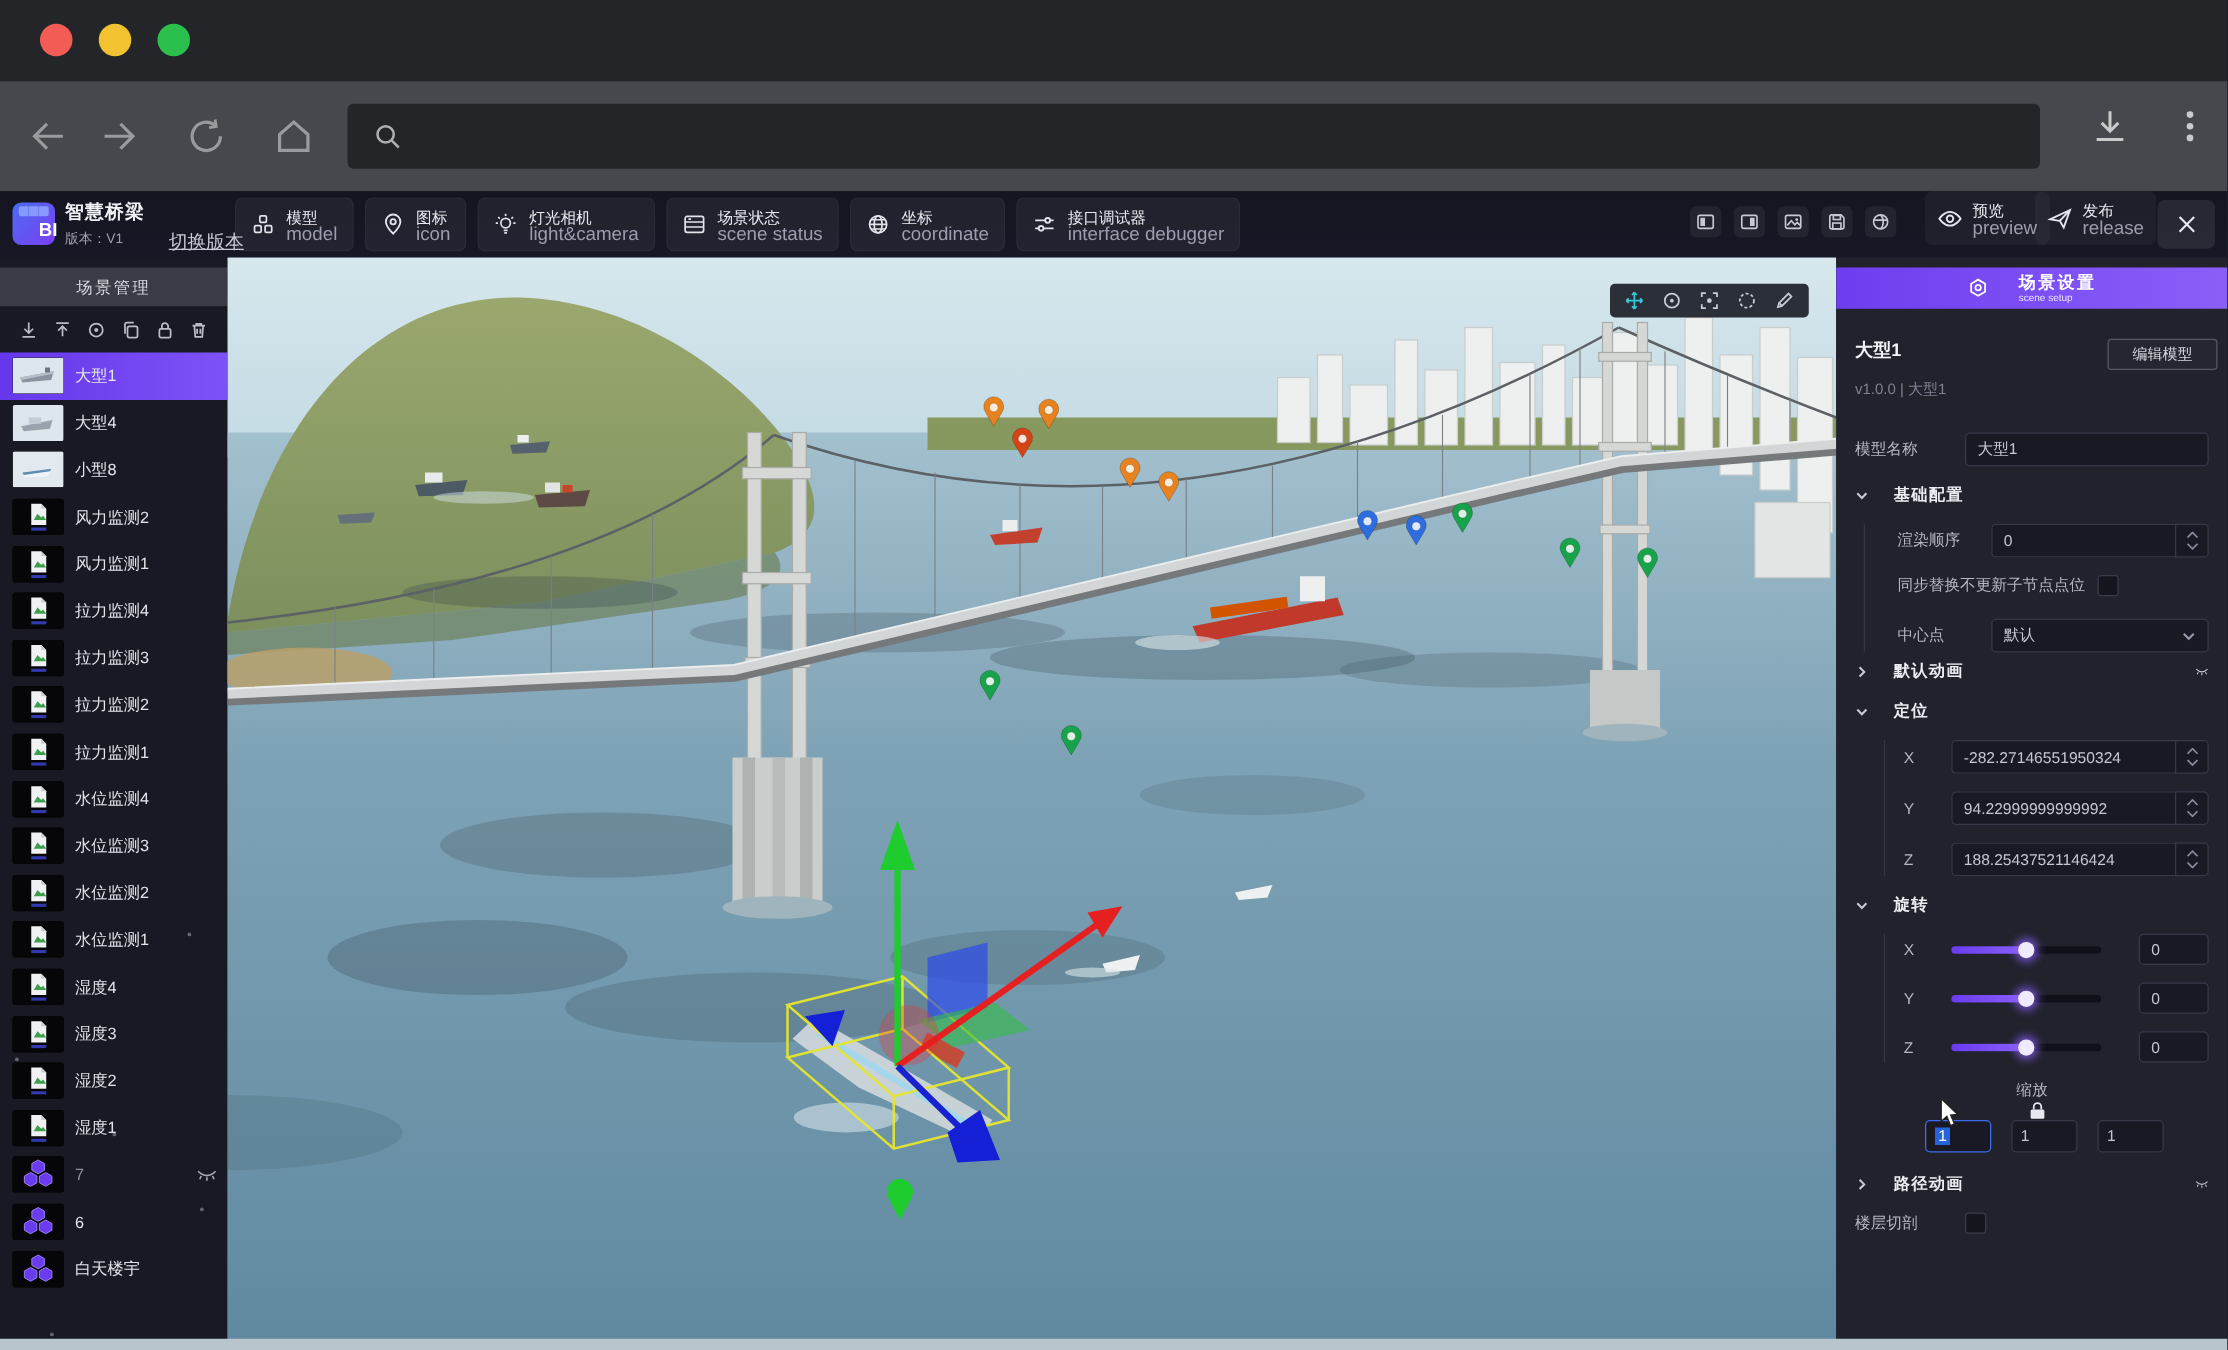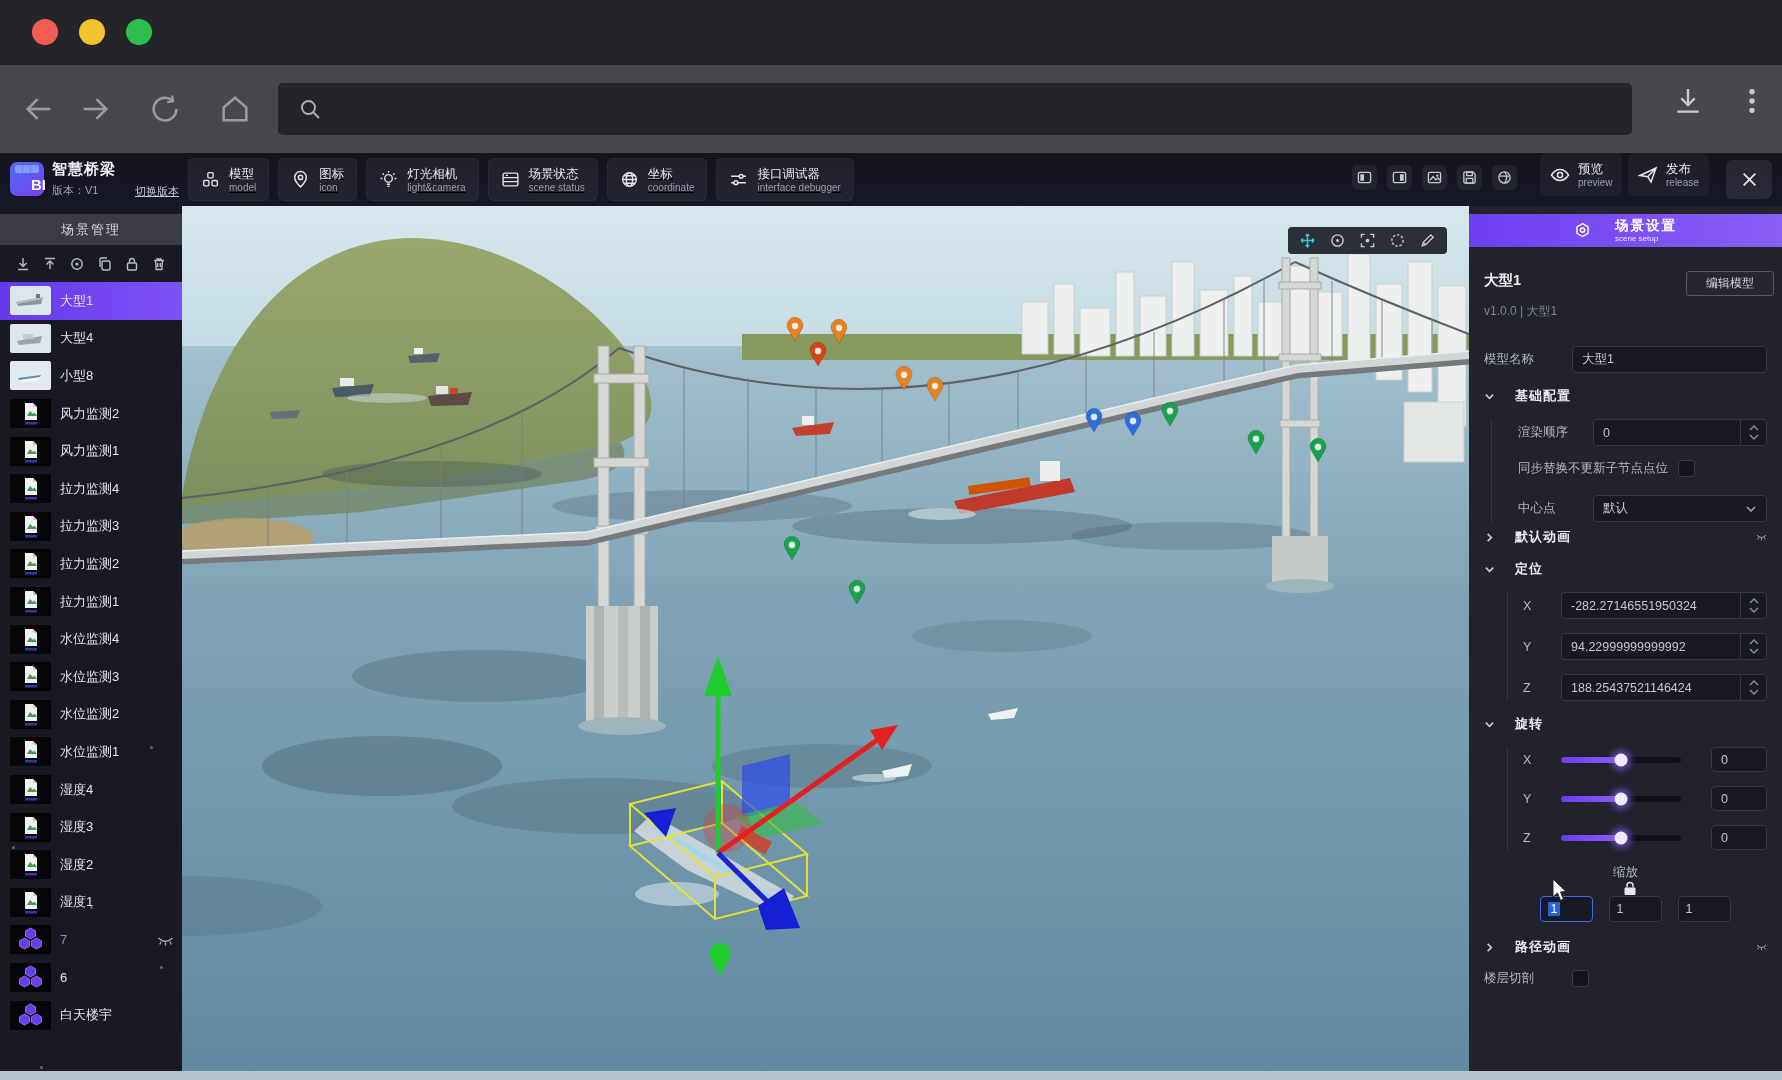--- a/index.html
+++ b/index.html
@@ -27,29 +27,29 @@
     background:linear-gradient(180deg,#14151f,#171826); }
   .logo { position:absolute; left:10px; top:9px; width:34px; height:34px; border-radius:7px;
     background:linear-gradient(135deg,#4a6cf0,#7b3ff2); color:#fff; font-weight:bold;
     font-size:15px; display:flex; align-items:flex-end; justify-content:center; padding-bottom:3px;padding-left:23px; }
   .logo::after { content:""; position:absolute; top:3px; left:5px; right:5px; height:8px;
     background:linear-gradient(90deg,#8fa4ff 30%,#6f86f5 30% 34%,#8fa4ff 34% 64%,#6f86f5 64% 68%,#8fa4ff 68%);
     border-radius:2px; opacity:.85; }
   .brand { position:absolute; left:52px; top:7px; }
   .brand-title { color:#f0f1f5; font-size:15px; font-weight:bold; letter-spacing:1px; }
   .brand-ver { color:#9da0ac; font-size:11px; margin-top:4px; }
-  .switch-ver { position:absolute; left:135px; top:31px; color:#c6c9d4; font-size:11px;
+  .switch-ver { position:absolute; left:135px; top:31px; color:#c6c9d4; font-size:15px;
     text-decoration:underline; cursor:pointer; }
   .nav-items { position:absolute; left:188px; top:5px; display:flex; gap:9px; }
   .tb-btn { height:43px; background:rgba(255,255,255,.055); border:1px solid rgba(255,255,255,.04);
-    border-radius:6px; display:flex; align-items:center; padding:0 12px; gap:9px; cursor:pointer;text-decoration:underline; }
+    border-radius:6px; display:flex; align-items:center; padding:0 12px; gap:9px; cursor:pointer; }
   .tb-btn .nico { width:19px; height:19px; color:#e2e3ea; }
   .tb-btn .nico svg { width:100%; height:100%; }
   .tb-zh { color:#e8e9ee; font-size:12.5px; line-height:14px; }
-  .tb-en { color:#9b9eae; font-size:10px; line-height:11px; margin-top:1px; }
+  .tb-en { color:#9b9eae; font-size:15px; line-height:11px; margin-top:1px; }
   .mini-icons { position:absolute; left:1352px; top:12px; display:flex; gap:10px; }
   .mini-btn { width:25px; height:25px; border-radius:5px; background:rgba(255,255,255,.06);
     display:flex; align-items:center; justify-content:center; color:#c6c9d2; cursor:pointer; }
   .mini-btn svg { width:15px; height:15px; }
   .act-btn { position:absolute; top:0; height:43px; border-radius:6px; display:flex;
     align-items:center; gap:8px; padding:0 10px; cursor:pointer; background:rgba(255,255,255,.04); }
   .act-btn .nico { width:20px; height:20px; color:#e4e5ec; }
   .close-btn { position:absolute; left:1726px; top:7px; width:46px; height:39px; border-radius:6px;
     background:rgba(255,255,255,.08); display:flex; align-items:center; justify-content:center;
     color:#e8e9ee; cursor:pointer; }

